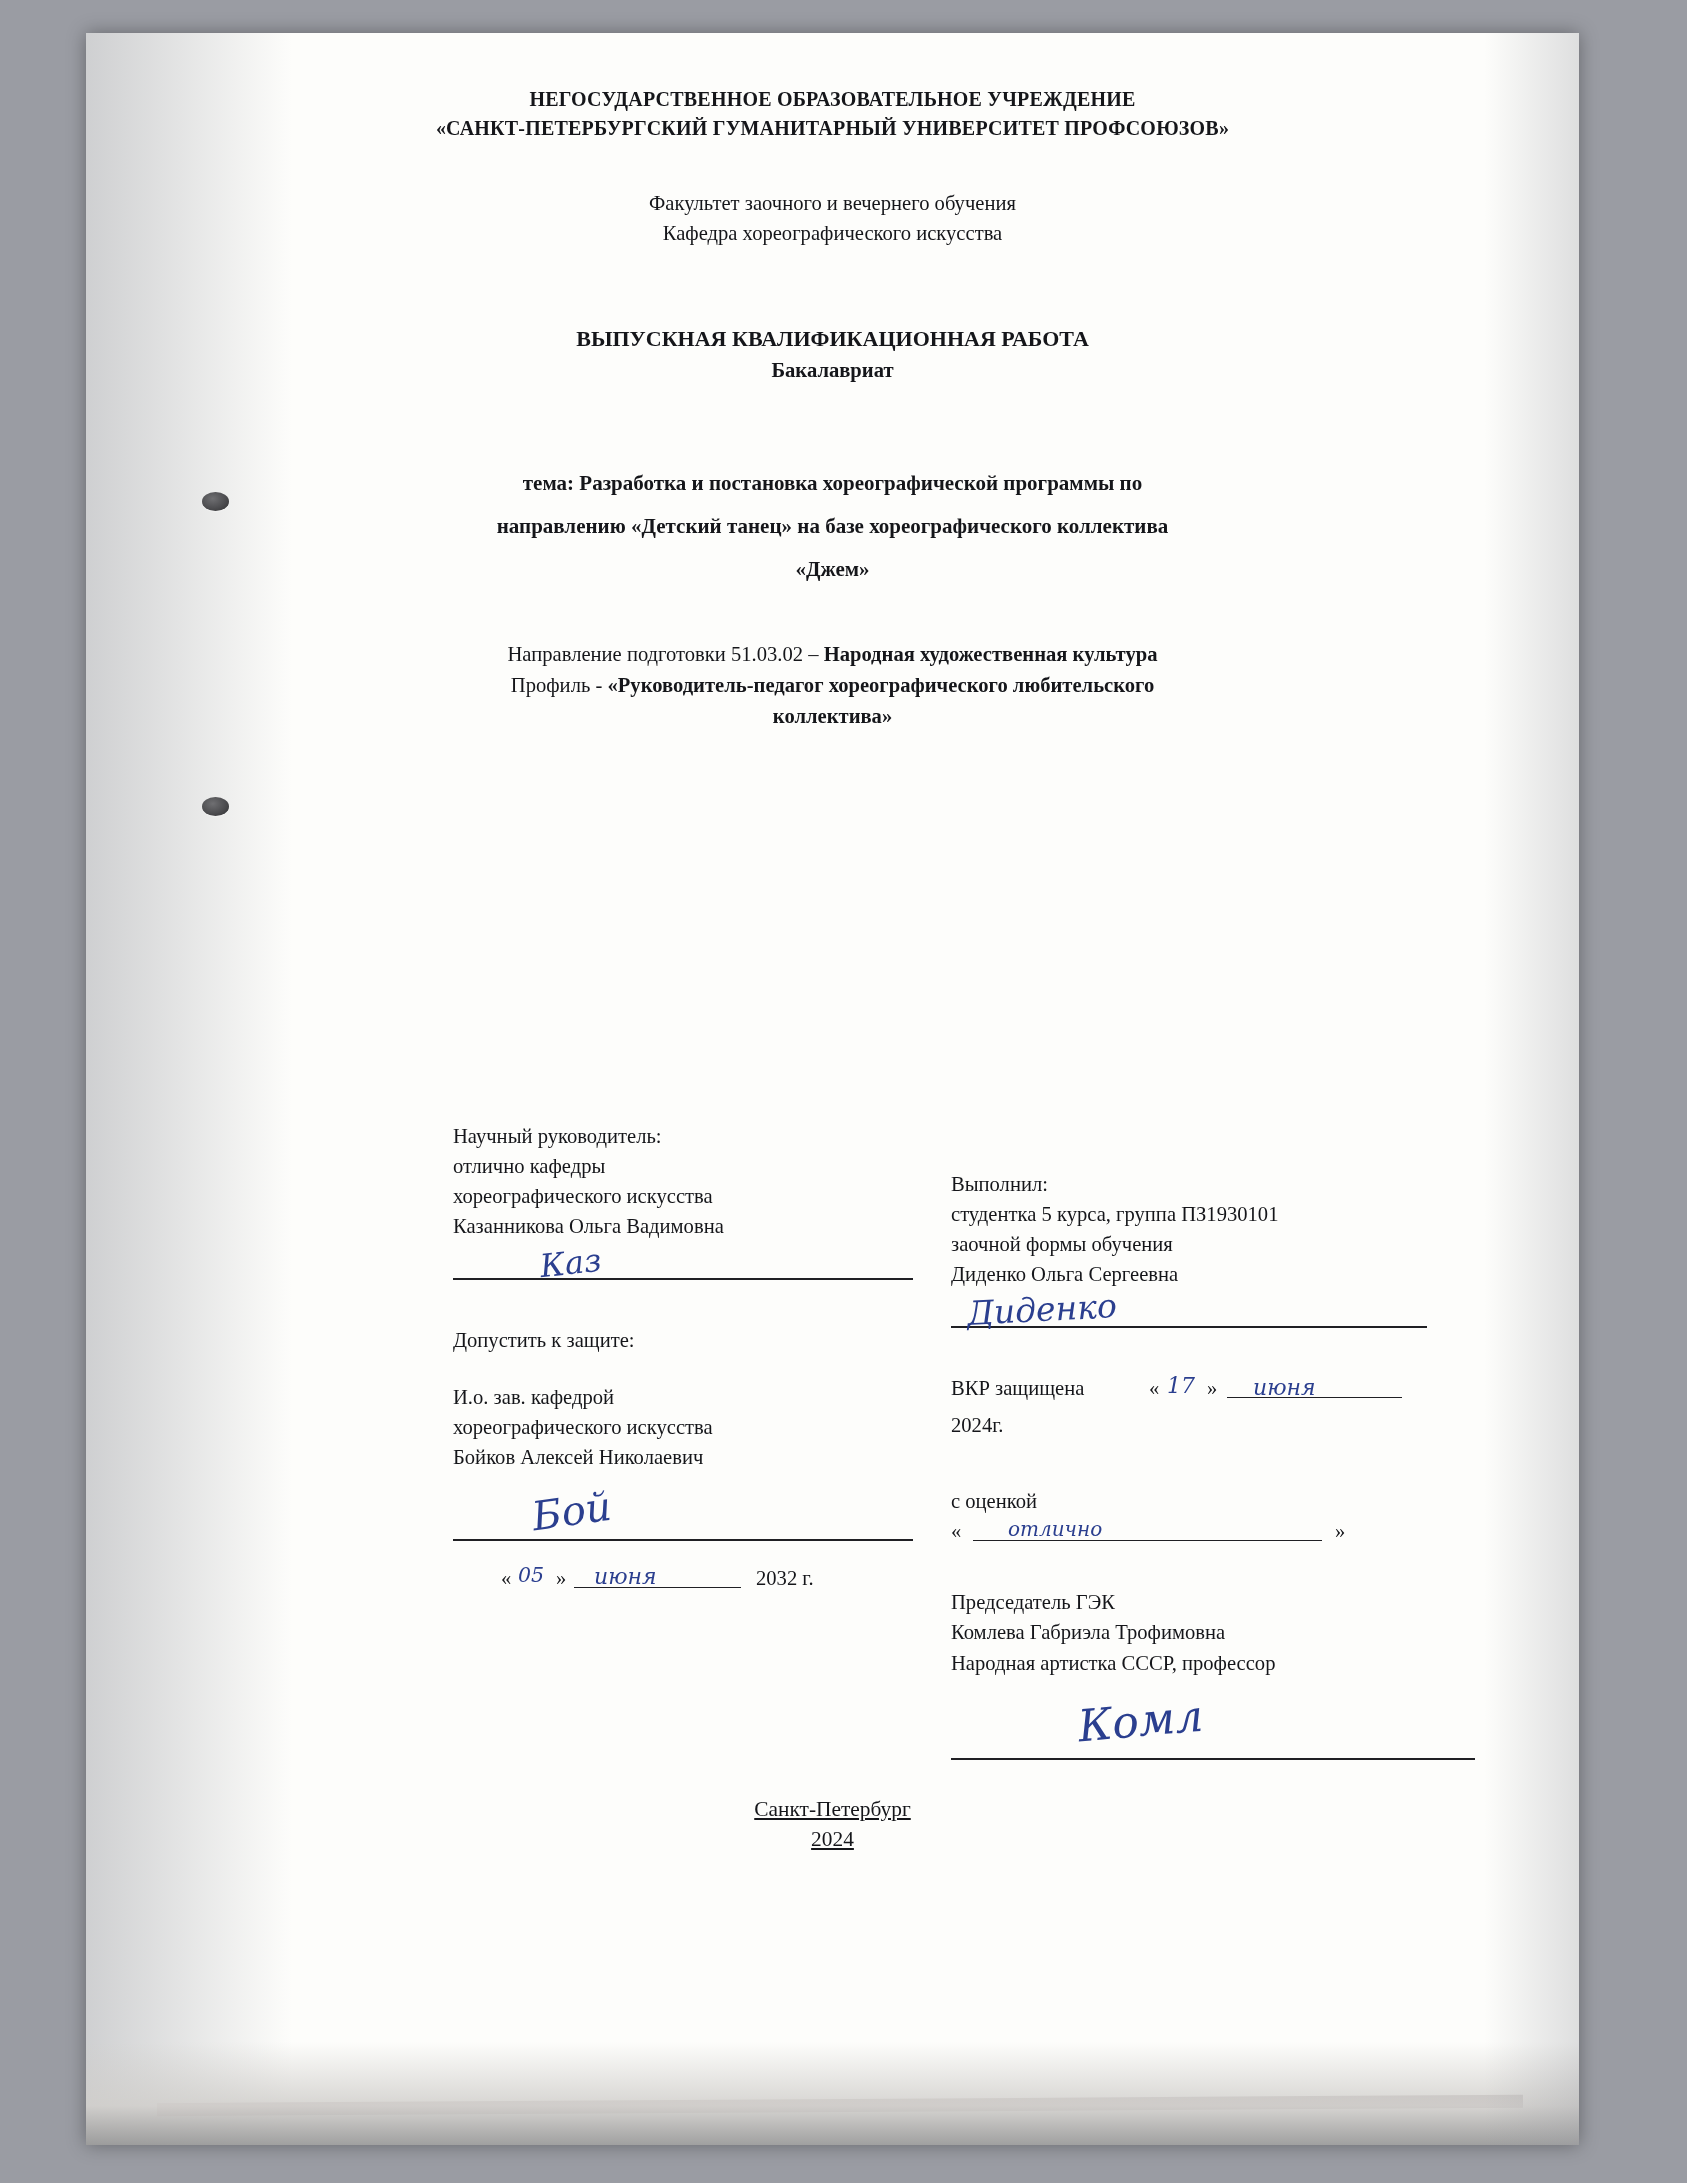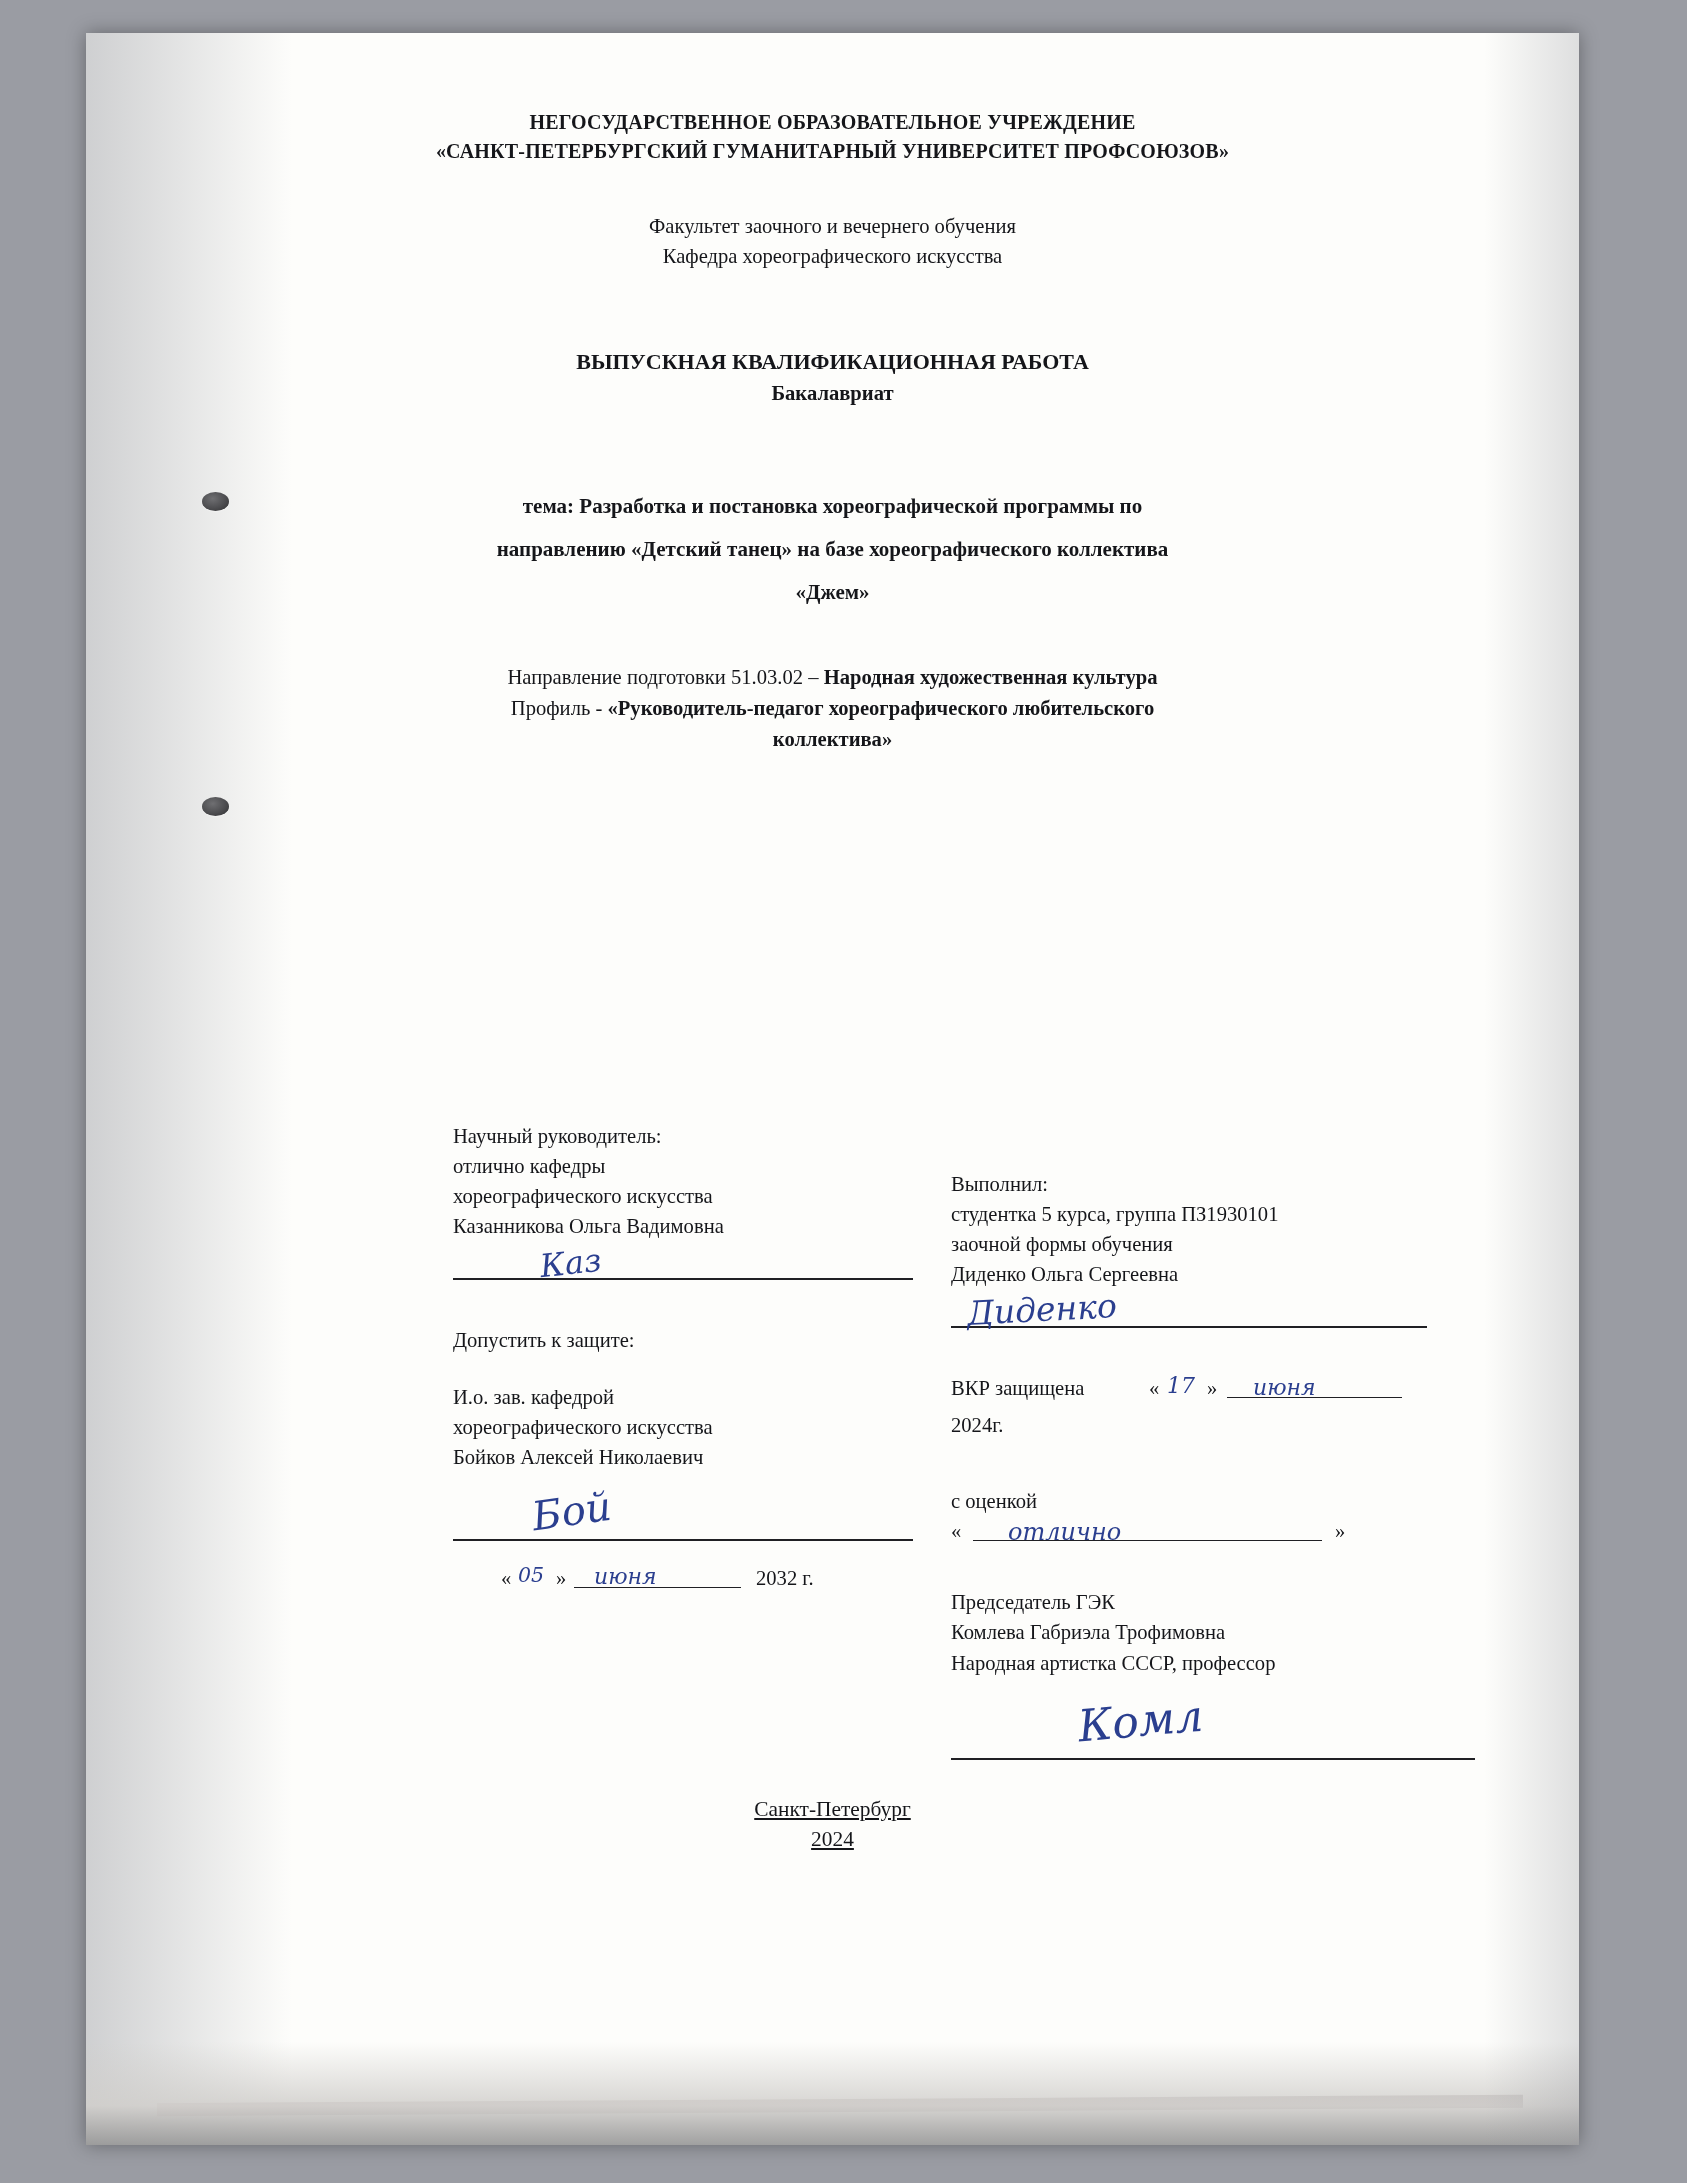--- a/index.html
+++ b/index.html
@@ -75,21 +75,21 @@
 
   
   .doc {
     position: absolute;
     left: 0; right: 0; top: 0;
     color: #15161a;
   }
   .center { text-align: center; }
 
   .univ {
-    margin-top: 75px;
+    margin-top: 52px;
     font-size: 20px;
     font-weight: bold;
     letter-spacing: 0.2px;
     line-height: 1.45;
   }
   .univ div:nth-child(3) { font-size: 20px; }
 
   .faculty {
     margin-top: 46px;
     font-size: 20.6px;
@@ -269,21 +269,21 @@
           <span class="hand-ink" style="left: 302px; top: -1.6px; font-size: 22px; position: absolute;">июня</span>
         </div>
         <div>2024г.</div>
 
         <div class="gap-58"></div>
         <div>с оценкой</div>
 
         <div style="position:relative;height:44px;">
           <span style="position:absolute;left:0;top:0;">«</span>
           <span class="inline-line" style="position:absolute;left:22px;top:0;width:349px;"></span>
-          <span class="hand-ink" style="left: 57px; top: -1.6px; font-size: 24px; position: absolute;">отлично</span>
+          <span class="hand-ink" style="left: 57px; top: -1.6px; font-size: 20px; position: absolute;">отлично</span>
           <span style="position:absolute;left:384px;top:0;">»</span>
         </div>
 
         <div class="gap-34"></div>
         <div>Председатель ГЭК</div>
         <div>Комлева Габриэла Трофимовна</div>
         <div>Народная артистка СССР, профессор</div>
 
         <div style="position:relative;height:87px;">
           <div class="rule" style="position:absolute;top:76px;left:0;width:524px;"></div>

